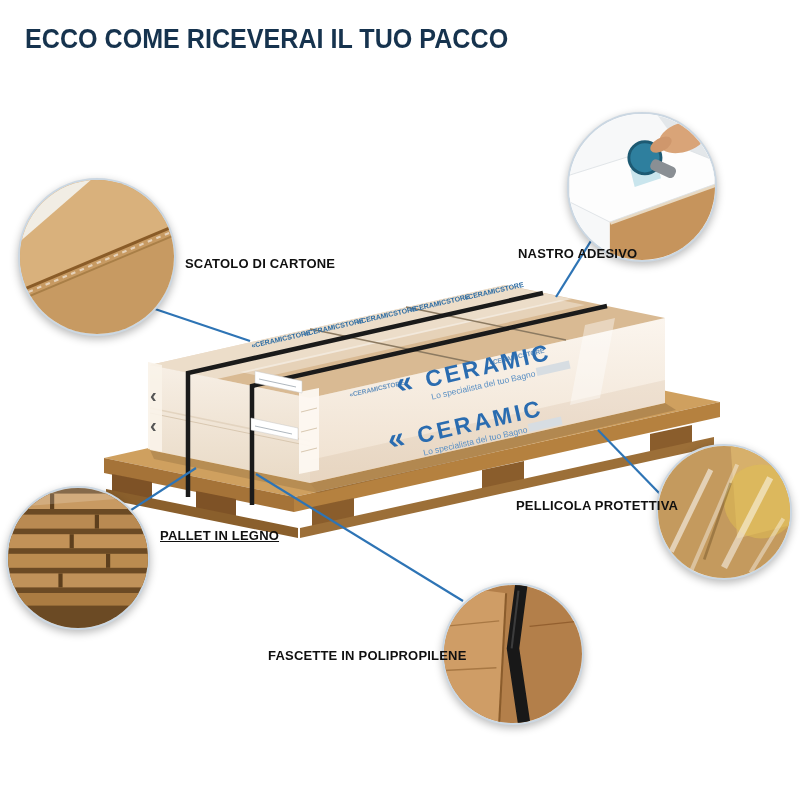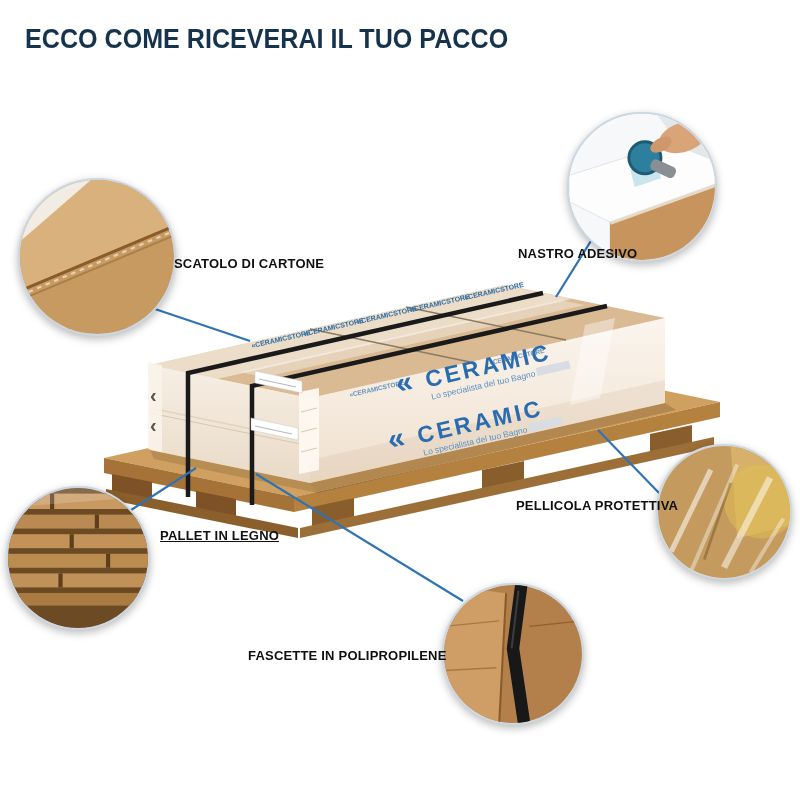--- a/index.html
+++ b/index.html
@@ -12,25 +12,25 @@
   .callout-circle{position:absolute;border-radius:50%;border:2px solid #cbd7e2;overflow:hidden;
                   background:#fff;box-shadow:0 3px 9px rgba(0,0,0,.28);}
   .callout-circle svg{display:block;width:100%;height:100%;}
   .callout-label{position:absolute;font-size:13px;font-weight:600;color:#101010;
                  letter-spacing:.2px;white-space:nowrap;}
   #circle-scatolo{left:18px;top:178px;width:154px;height:154px;}
   #circle-nastro{left:567px;top:112px;width:146px;height:146px;}
   #circle-pallet{left:6px;top:486px;width:140px;height:140px;}
   #circle-pellicola{left:656px;top:444px;width:132px;height:132px;}
   #circle-fascette{left:442px;top:583px;width:138px;height:138px;}
-  #label-scatolo{left:174px;top:256px;}
+  #label-scatolo{left:185px;top:256px;}
   #label-nastro{left:484px;top:246px;margin-left:34px;}
   #label-pallet{left:160px;top:528px;text-decoration:underline;}
   #label-pellicola{left:507px;top:498px;padding-left:9px;}
-  #label-fascette{left:248px;top:648px;}
+  #label-fascette{left:268px;top:648px;}
 </style>
 </head>
 <body>
 
 <div id="canvas">
 
   <h1 id="page-title">ECCO COME RICEVERAI IL TUO PACCO</h1>
 
   <svg id="scene" viewBox="0 0 800 800">
     <defs>

